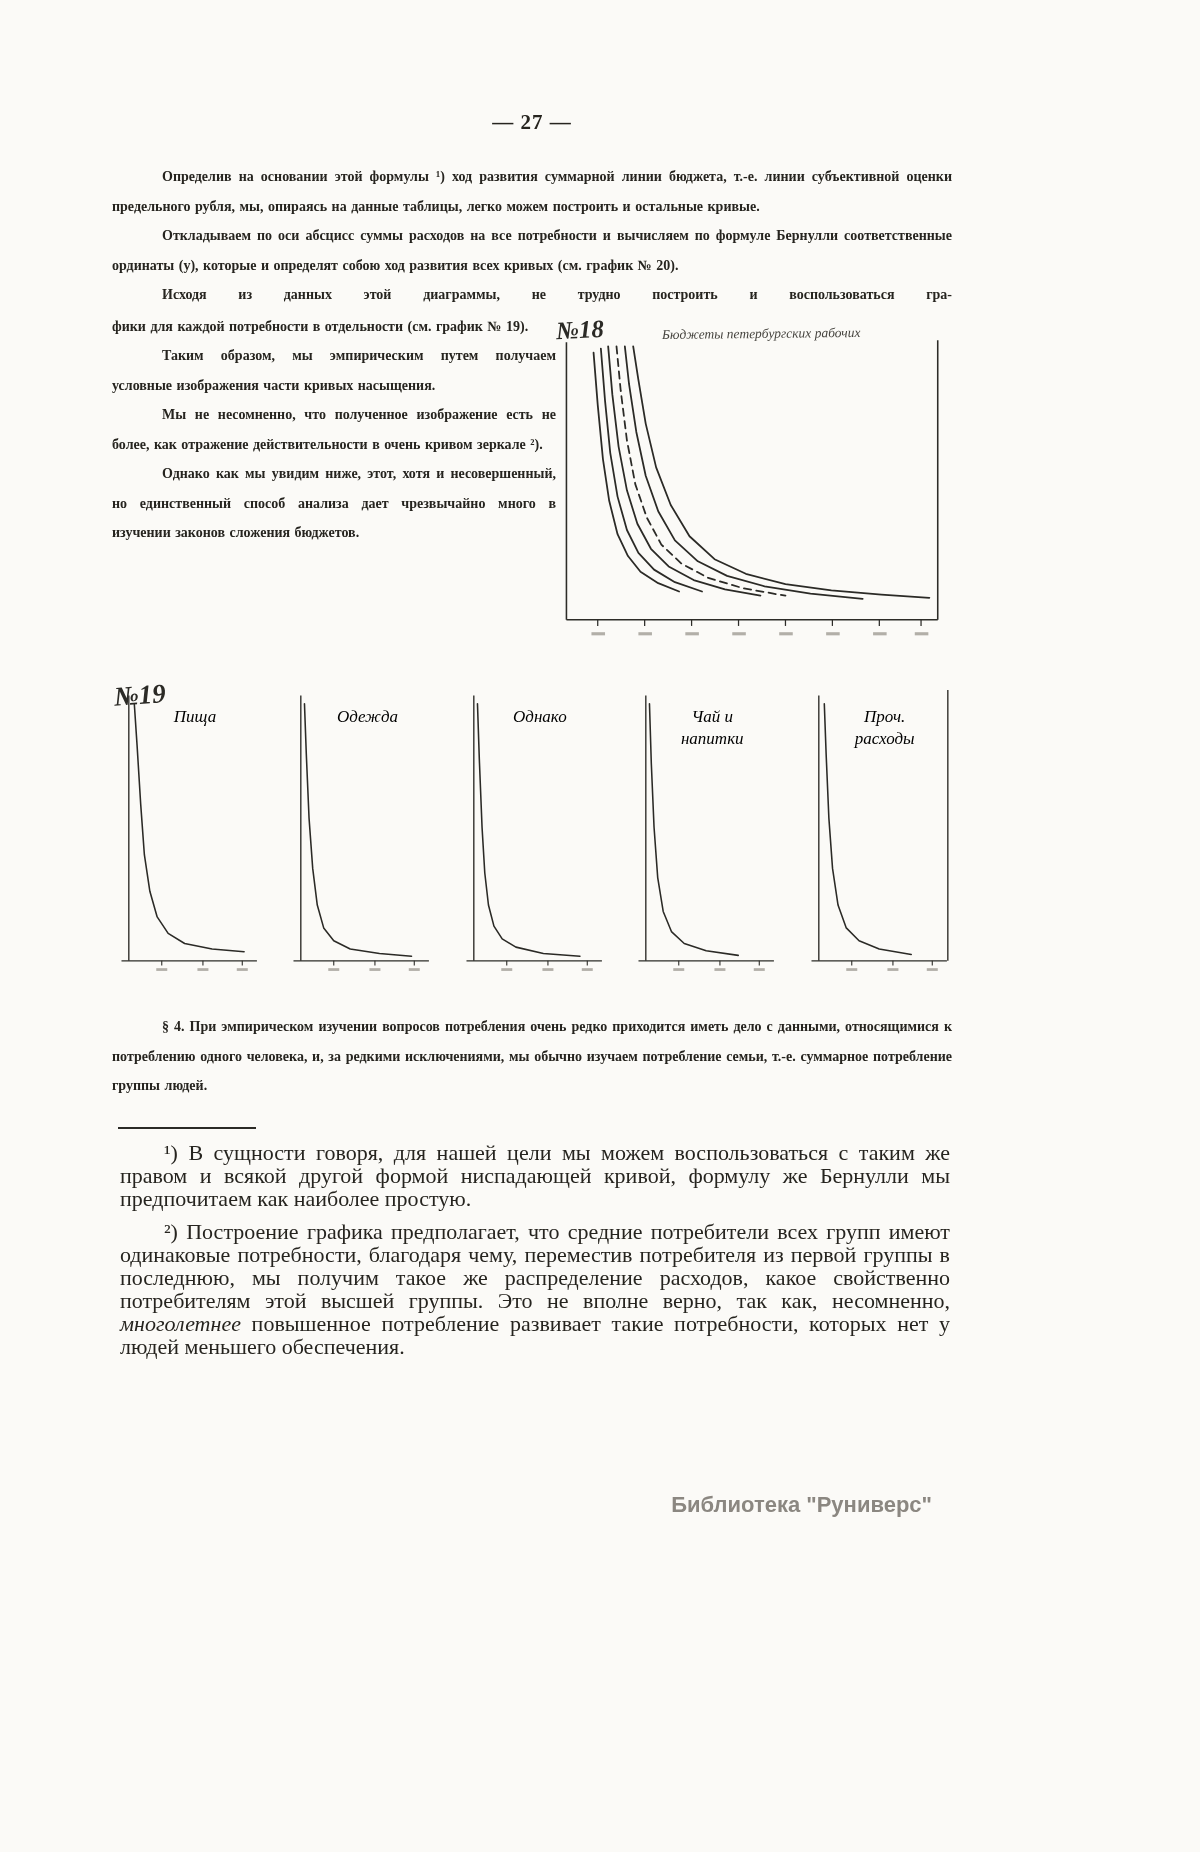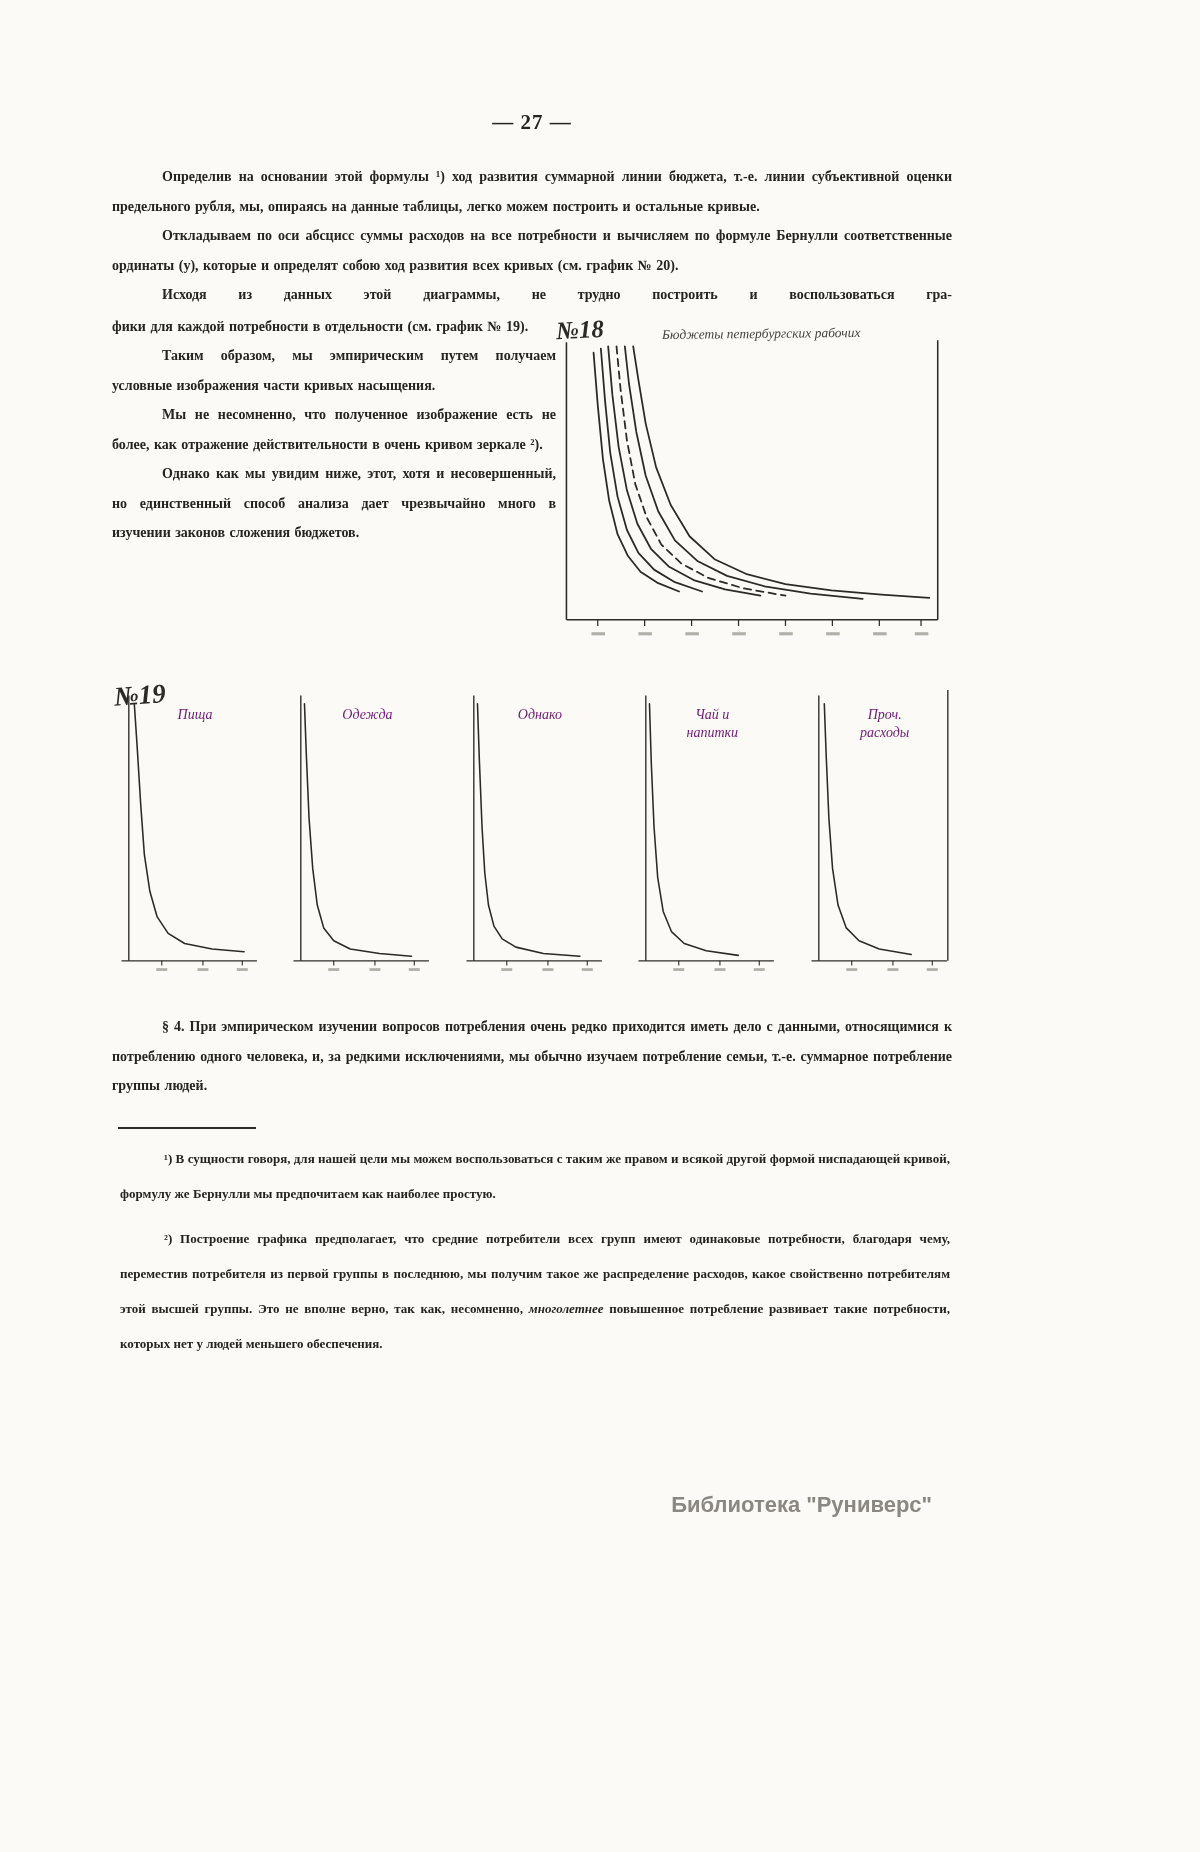--- a/index.html
+++ b/index.html
@@ -27,34 +27,34 @@
     color:#46443f;white-space:nowrap;transform:rotate(-0.6deg);
   }
   .fig18 svg{width:100%;display:block;margin-top:8px;}
   
   .fig19{position:relative;margin:42px 0 0 0;}
   .fig19 .fig-label{left:2px;top:-10px;font-size:27px;transform:rotate(-4deg);}
   .panels{display:flex;gap:26px;padding-left:4px;}
   .panel{flex:1;position:relative;}
   .panel-title{
     position:absolute;top:16px;left:54%;transform:translateX(-50%);
-    font-style:italic;font-size:14px;color:#701a75;text-align:center;width:86px;line-height:1.25;
+    font-style:italic;font-size:17px;color:#000000;text-align:center;width:86px;line-height:1.25;
   }
   .panel svg{width:100%;display:block;}
   
   .axis{stroke:#2d2c28;stroke-width:1.5;}
   .tick{stroke:#2d2c28;stroke-width:1.2;}
   .smudge{fill:#9a968e;opacity:.75;}
   .curve{fill:none;stroke:#2b2a26;stroke-width:1.7;stroke-linecap:round;stroke-linejoin:round;}
   .dashed{stroke-dasharray:7 5;}
   
   .sec4{margin-top:40px;}
   .fnrule{width:138px;border:none;border-top:2px solid #2b2a26;margin:26px 0 12px 6px;}
   .footnote{
-    font-size:13px;line-height:35px;font-weight:700;text-align:justify;
+    font-size:22px;line-height:23px;font-weight:400;text-align:justify;
     text-indent:44px;margin:0;padding:0 2px 0 8px;
   }
   .footnote .em{font-style:italic;}
   .footnote + .footnote{margin-top:10px;}
   .watermark{
     position:absolute;right:268px;top:1492px;
     font-family:"Liberation Sans",sans-serif;font-size:22px;font-weight:700;color:#8b8781;
   }
 </style>
 </head>

